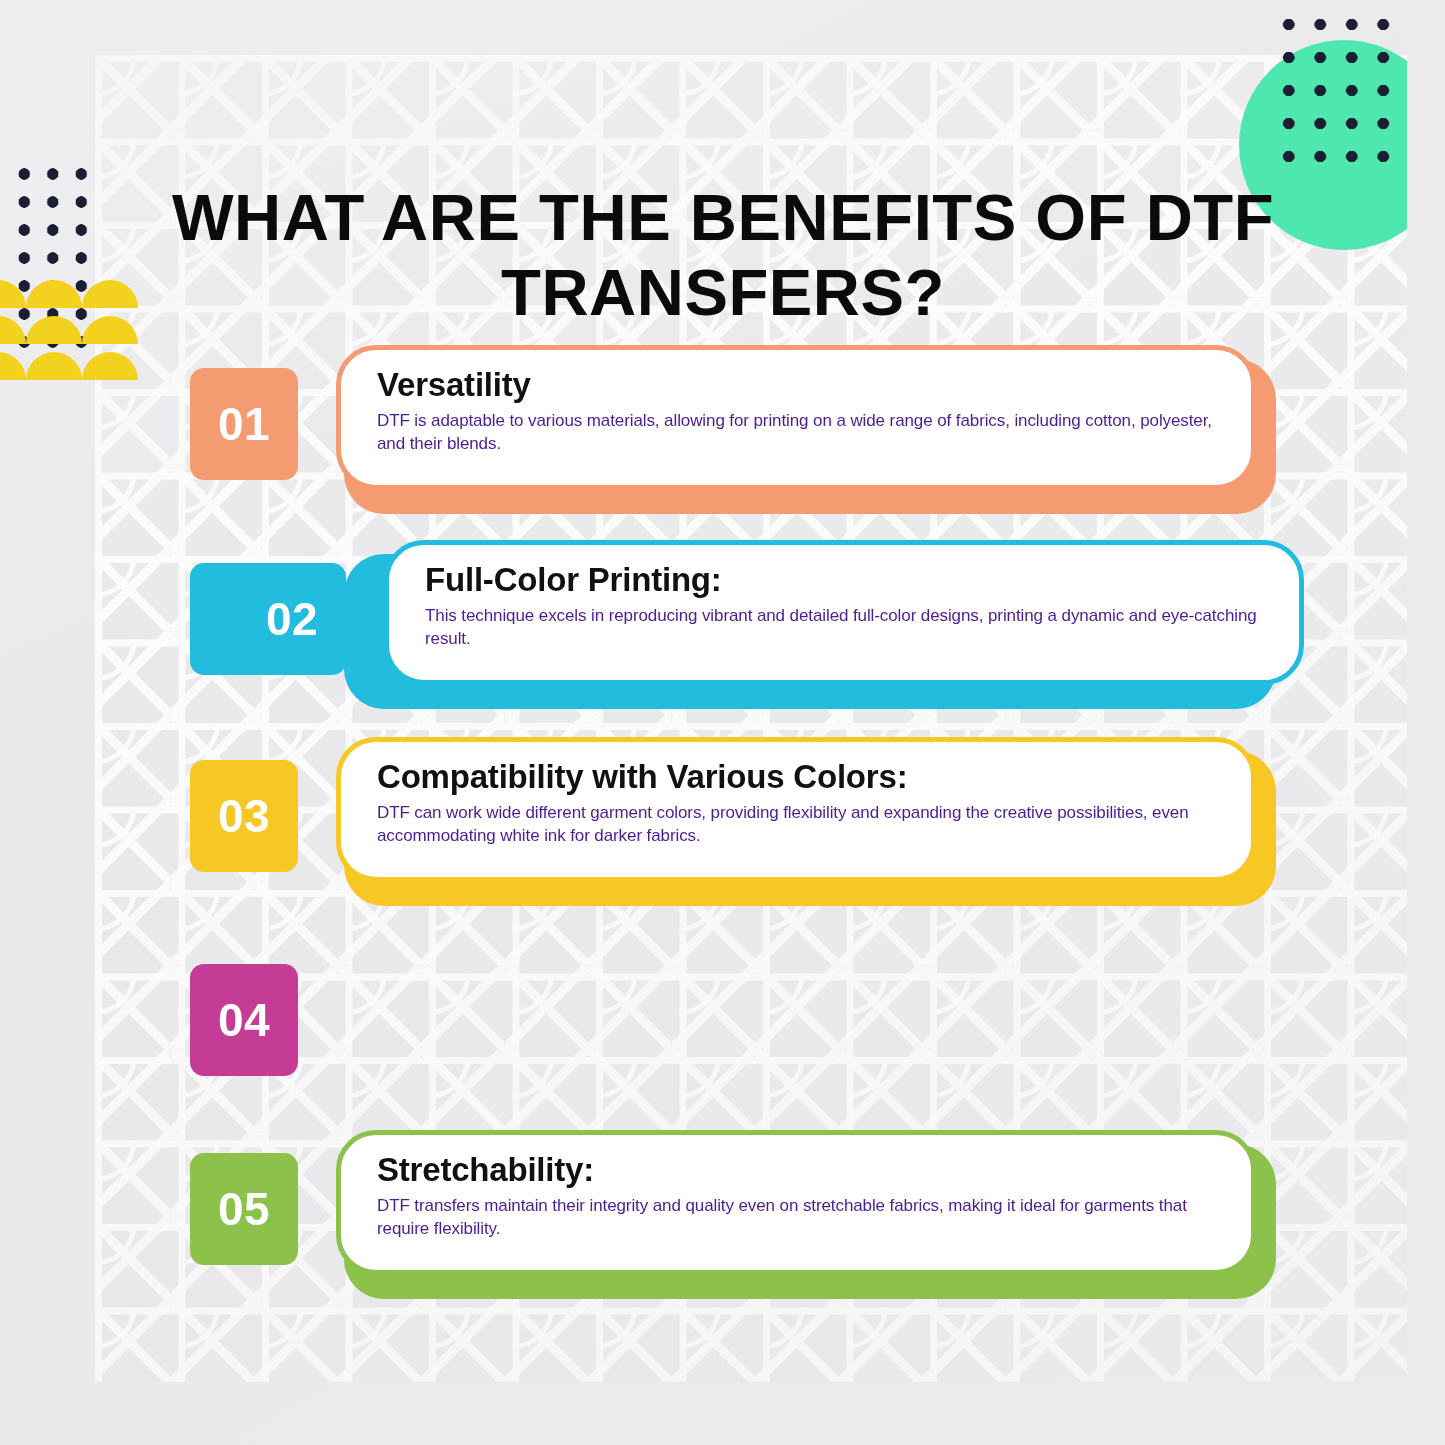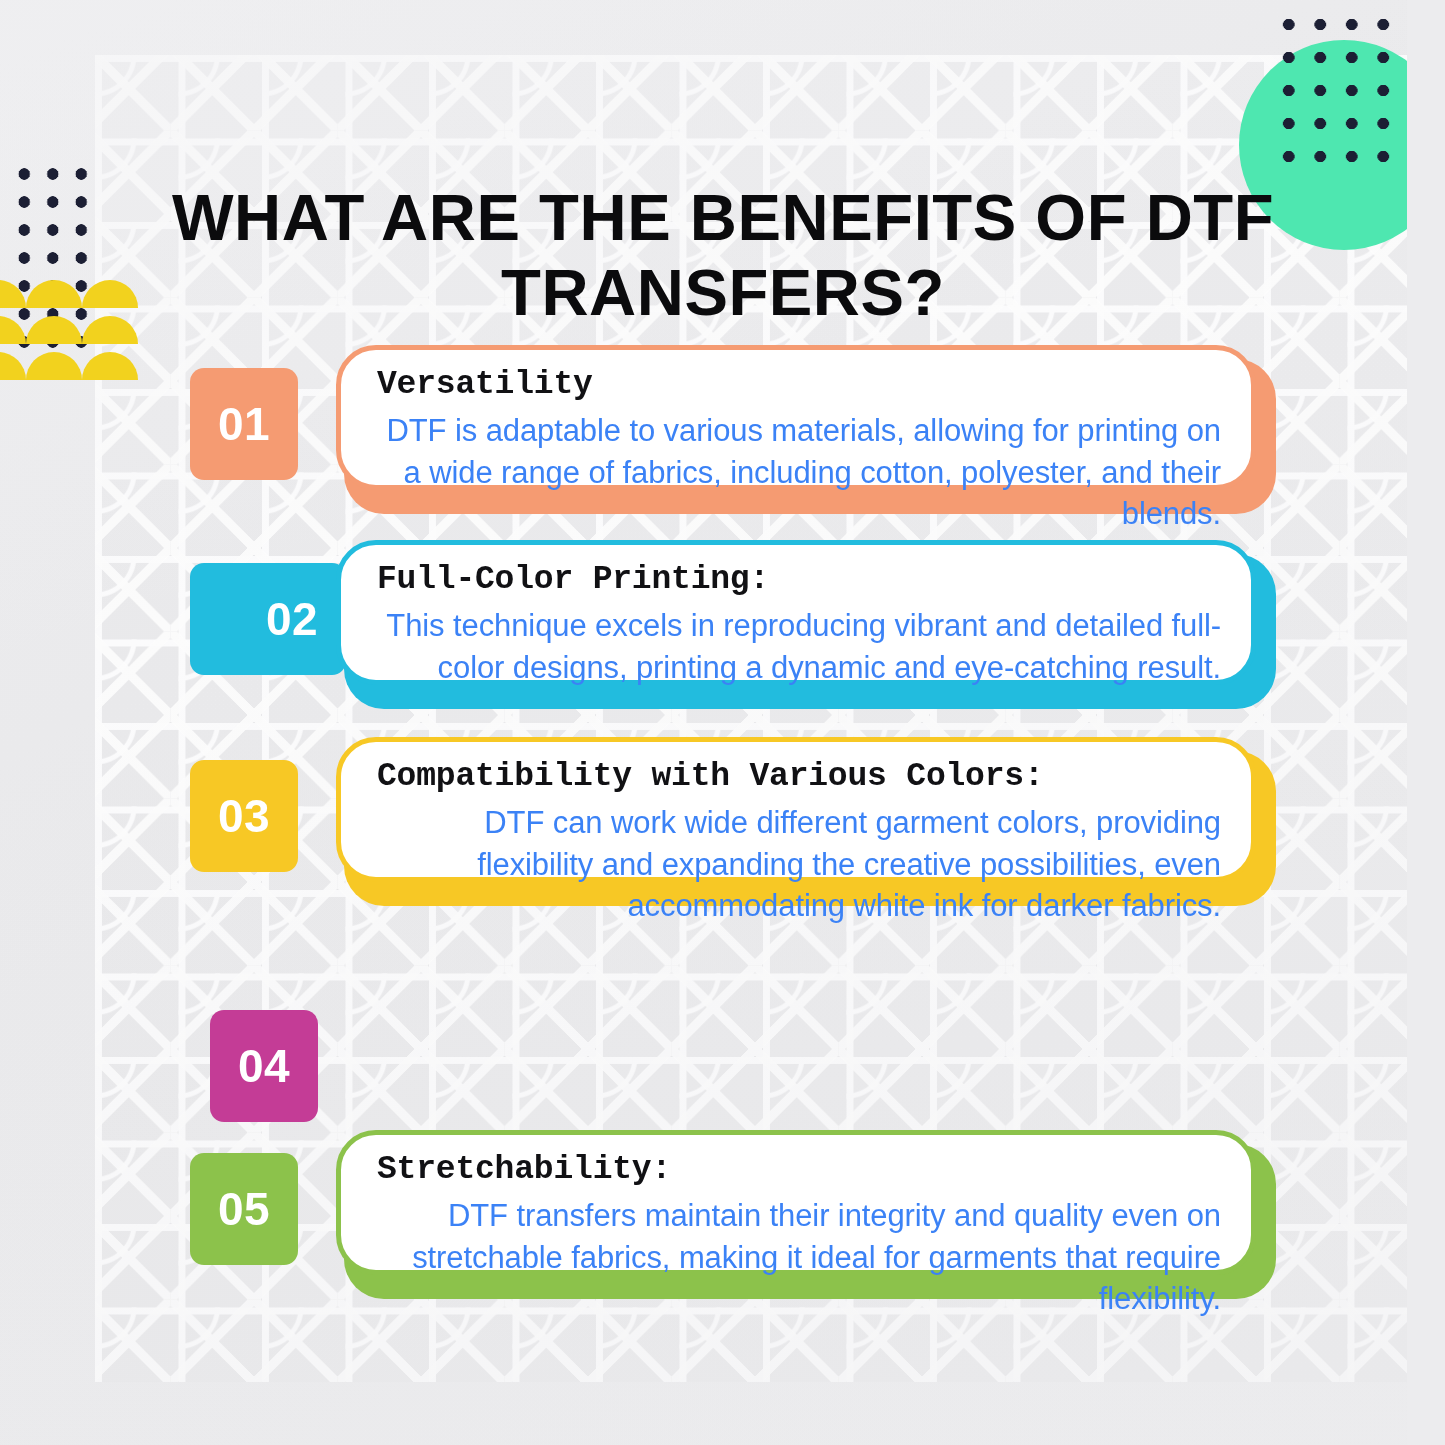--- a/index.html
+++ b/index.html
@@ -139,21 +139,21 @@
   }
   .row {
     position: absolute;
     left: 190px;
     width: 1085px;
     height: 165px;
   }
   .row.r1 { top: 345px; }
   .row.r2 { top: 540px; }
   .row.r3 { top: 737px; }
-  .row.r4 { top: 987px; margin-left: 20px; }
+  .row.r4 { top: 941px; }
   .row.r5 { top: 1130px; }
 
   .badge {
     position: absolute;
     left: 0;
     top: 23px;
     width: 108px;
     height: 112px;
     border-radius: 14px;
     display: flex;
@@ -189,36 +189,35 @@
     width: 920px;
     height: 145px;
     border-radius: 40px;
     background: #ffffff;
     border: 5px solid #ccc;
     box-sizing: border-box;
     padding: 17px 30px 0 36px;
   }
   .card h3 {
     margin: 0 0 7px 0;
-    font-family: Liberation Mono, monospace;
+    font-family: Liberation Sans, sans-serif;
     font-weight: 700;
     font-size: 33px;
     line-height: 1.1;
     color: #111114;
     letter-spacing: -0.2px;
   }
   .card p {
     margin: 0;
     font-family: "Liberation Sans", sans-serif;
     font-weight: 400;
-    font-size: 31px;
+    font-size: 17px;
     line-height: 1.33;
-    color: #3b82f6;
+    color: #4c1d95;
     letter-spacing: -0.1px;
-    text-align: right;
   }
 </style>
 </head>
 <body>
 
 <div id="poster">
 
   <div class="grid-bg"></div>
   <div class="grid-diamonds"></div>
   <div class="grid-fade"></div>
@@ -257,21 +256,21 @@
           <h3>Versatility</h3>
           <p>DTF is adaptable to various materials, allowing for printing on a wide range of fabrics, including cotton, polyester, and their blends.</p>
         </div>
       </div>
     </div>
 
     <div class="row r2">
       <div class="badge" style="background: rgb(34, 188, 222); padding-left: 48px;">02</div>
       <div class="card-wrap">
         <div class="card-shadow" style="background: rgb(34, 188, 222);"></div>
-        <div class="card" style="border-color: rgb(34, 188, 222);">
+        <div class="card" style="border-color: rgb(34, 188, 222); margin-left: 48px;">
           <h3>Full-Color Printing:</h3>
           <p>This technique excels in reproducing vibrant and detailed full-color designs, printing a dynamic and eye-catching result.</p>
         </div>
       </div>
     </div>
 
     <div class="row r3">
       <div class="badge" style="background: rgb(247, 200, 37);">03</div>
       <div class="card-wrap">
         <div class="card-shadow" style="background: rgb(247, 200, 37);"></div>

